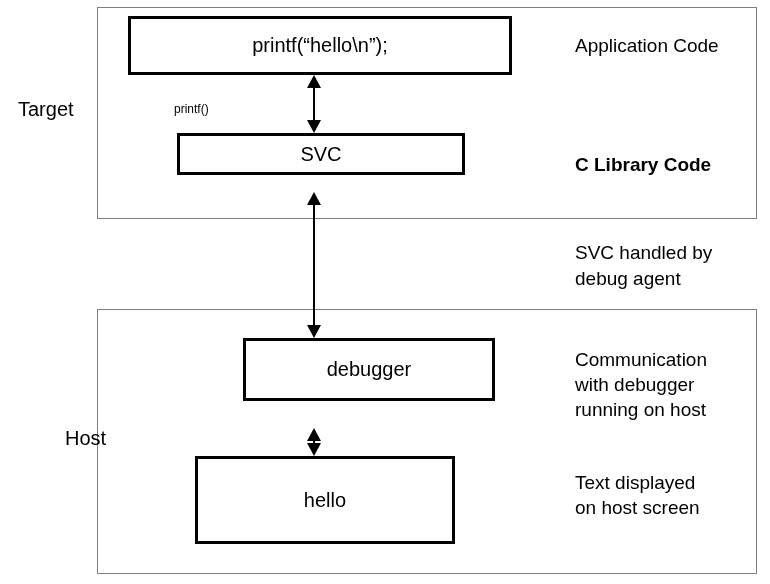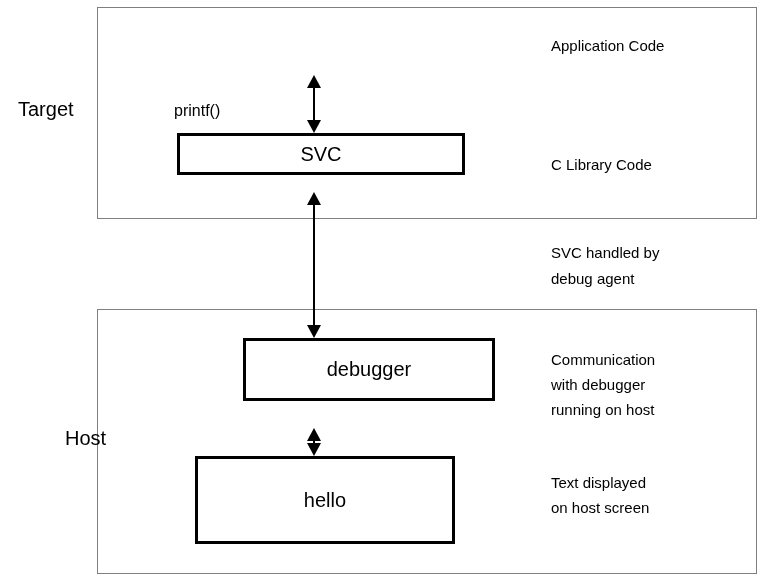--- a/index.html
+++ b/index.html
@@ -42,33 +42,33 @@
 
   .section-label {
     position: absolute;
     font-size: 20px;
   }
   .section-label.target { left: 18px; top: 98px; }
   .section-label.host   { left: 21px; top: 427px; margin-left: 44px; }
 
   .annotation {
     position: absolute;
-    font-size: 16px;
+    font-size: 12px;
   }
   .annotation.printf { left: 174px; top: 102px; }
 
   .side-note {
     position: absolute;
-    left: 551px;
-    font-size: 15px;
+    left: 575px;
+    font-size: 19px;
     line-height: 25px;
     white-space: pre-line;
   }
   .side-note.app-note  { top: 33px; }
-  .side-note.svc-note  { top: 152px; }
+  .side-note.svc-note  { top: 152px; font-weight: bold; }
   .side-note.mid-note  { top: 240px; line-height: 26px; }
   .side-note.dbg-note  { top: 347px; }
   .side-note.txt-note  { top: 470px; }
 
   
   .varrow {
     position: absolute;
     width: 15px;
     left: 306px;
   }
@@ -100,20 +100,23 @@
 
 <div class="canvas">
 
   <div class="container target"></div>
 
   <div class="container host"></div>
 
   <div class="section-label target">Target</div>
   <div class="section-label host">Host</div>
 
+  <div class="node app">
+    <span>printf(“hello\n”);</span>
+  </div>
 
   <div class="annotation printf">printf()</div>
 
   <div class="node svc">
     <span>SVC</span>
   </div>
 
   <div class="node debugger">
     <span>debugger</span>
   </div>

